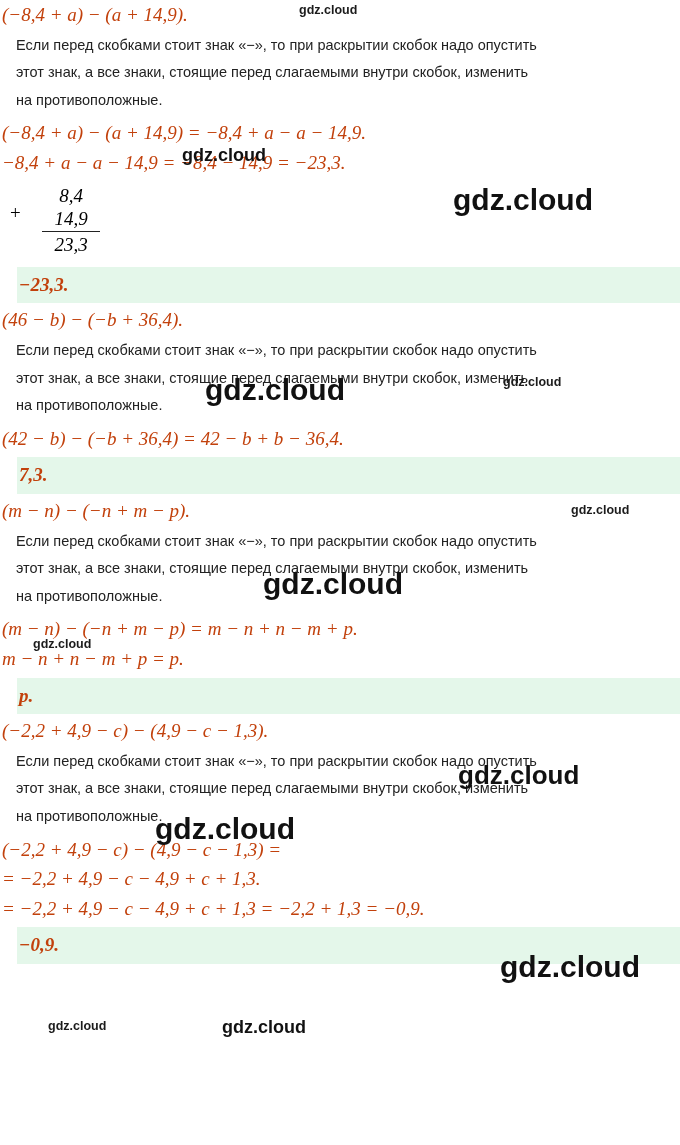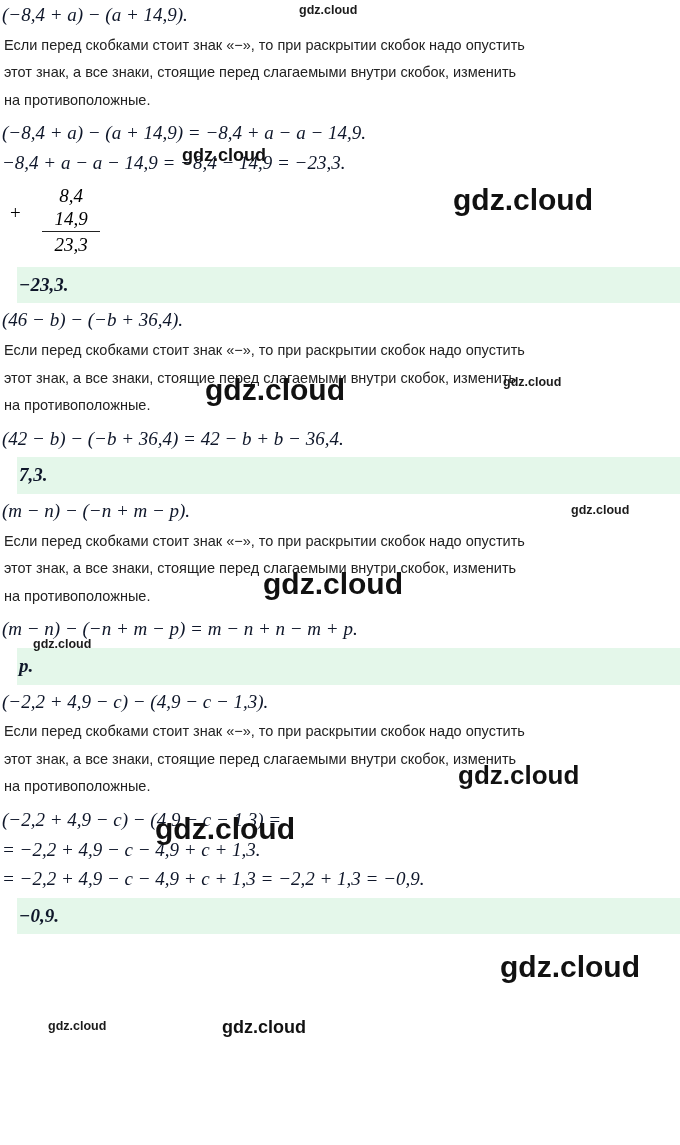--- a/index.html
+++ b/index.html
@@ -18,32 +18,32 @@
   .page {
     position: relative;
     width: 680px;
     min-height: 1145px;
   }
   .math {
     font-family: "Liberation Serif", serif;
     font-style: italic;
     font-size: 19px;
     line-height: 1.35;
-    color: #0f172a;
+    color: #c2410c;
     white-space: pre-wrap;
   }
   .expr {
     padding: 2px 0 2px 2px;
   }
   .rule {
     font-family: "Liberation Sans", sans-serif;
     font-size: 14.5px;
     line-height: 1.9;
     color: #222;
-    padding: 2px 8px 4px 4px;
+    padding: 2px 8px 4px 16px;
   }
   .answer {
     background: #e4f7ea;
     width: 100%;
     box-sizing: border-box;
     padding: 5px 2px 6px 2px;
     margin: 4px 0 2px 17px;
   }
   .answer .math {
     font-weight: bold;
@@ -137,20 +137,21 @@
   </div>
 
   <div class="block">
     <div class="math expr">(m − n) − (−n + m − p).</div>
     <div class="rule">
       <div>Если перед скобками стоит знак «−», то при раскрытии скобок надо опустить</div>
       <div>этот знак, а все знаки, стоящие перед слагаемыми внутри скобок, изменить</div>
       <div>на противоположные.</div>
     </div>
     <div class="math expr">(m − n) − (−n + m − p) = m − n + n − m + p.</div>
+    <div class="math expr">m − n + n − m + p = p.</div>
     <div class="answer">
       <span class="math">p.</span>
     </div>
   </div>
 
   <div class="block">
     <div class="math expr">(−2,2 + 4,9 − c) − (4,9 − c − 1,3).</div>
     <div class="rule">
       <div>Если перед скобками стоит знак «−», то при раскрытии скобок надо опустить</div>
       <div>этот знак, а все знаки, стоящие перед слагаемыми внутри скобок, изменить</div>

